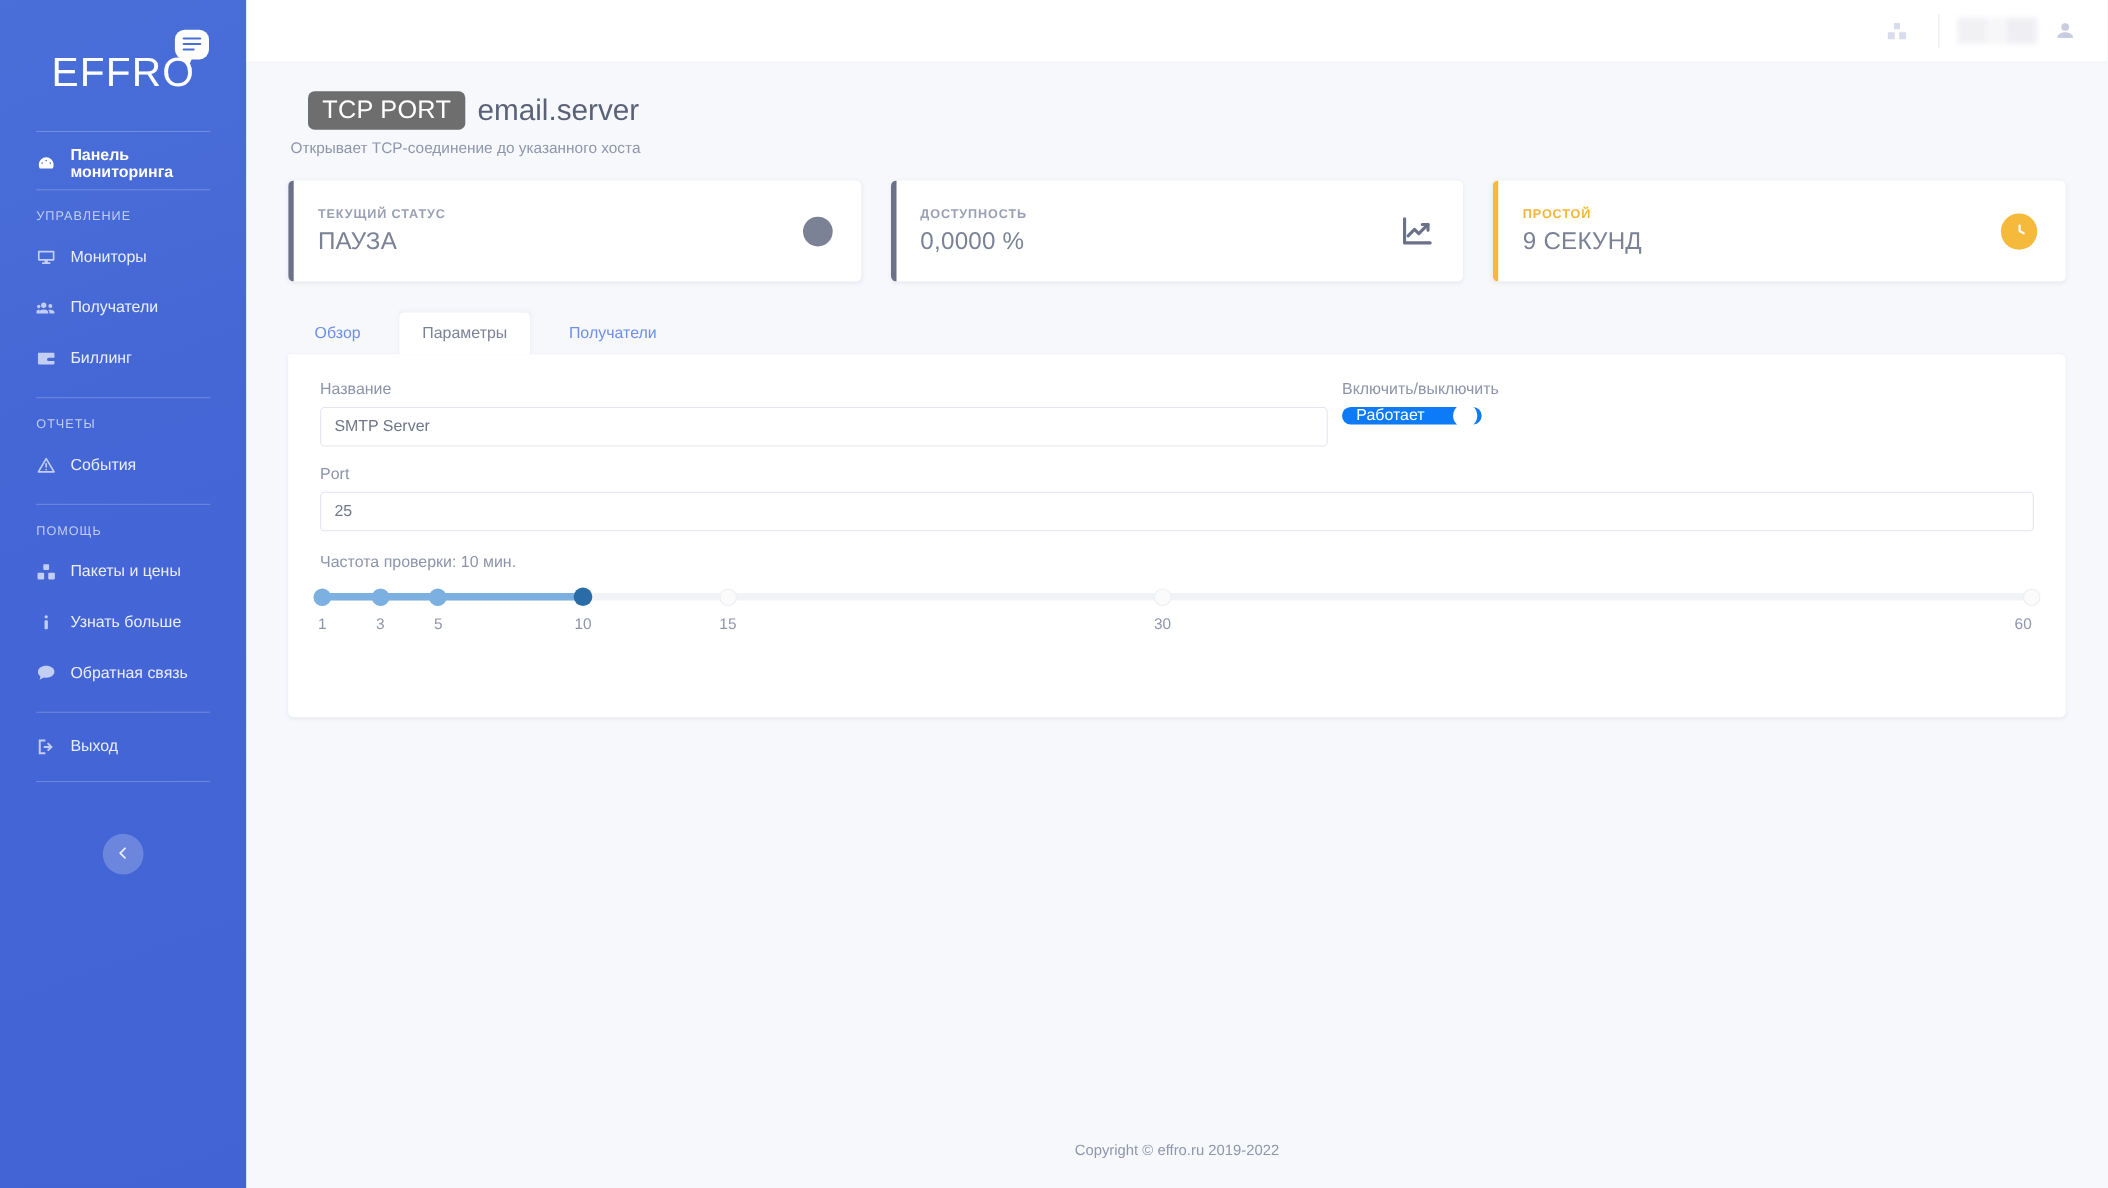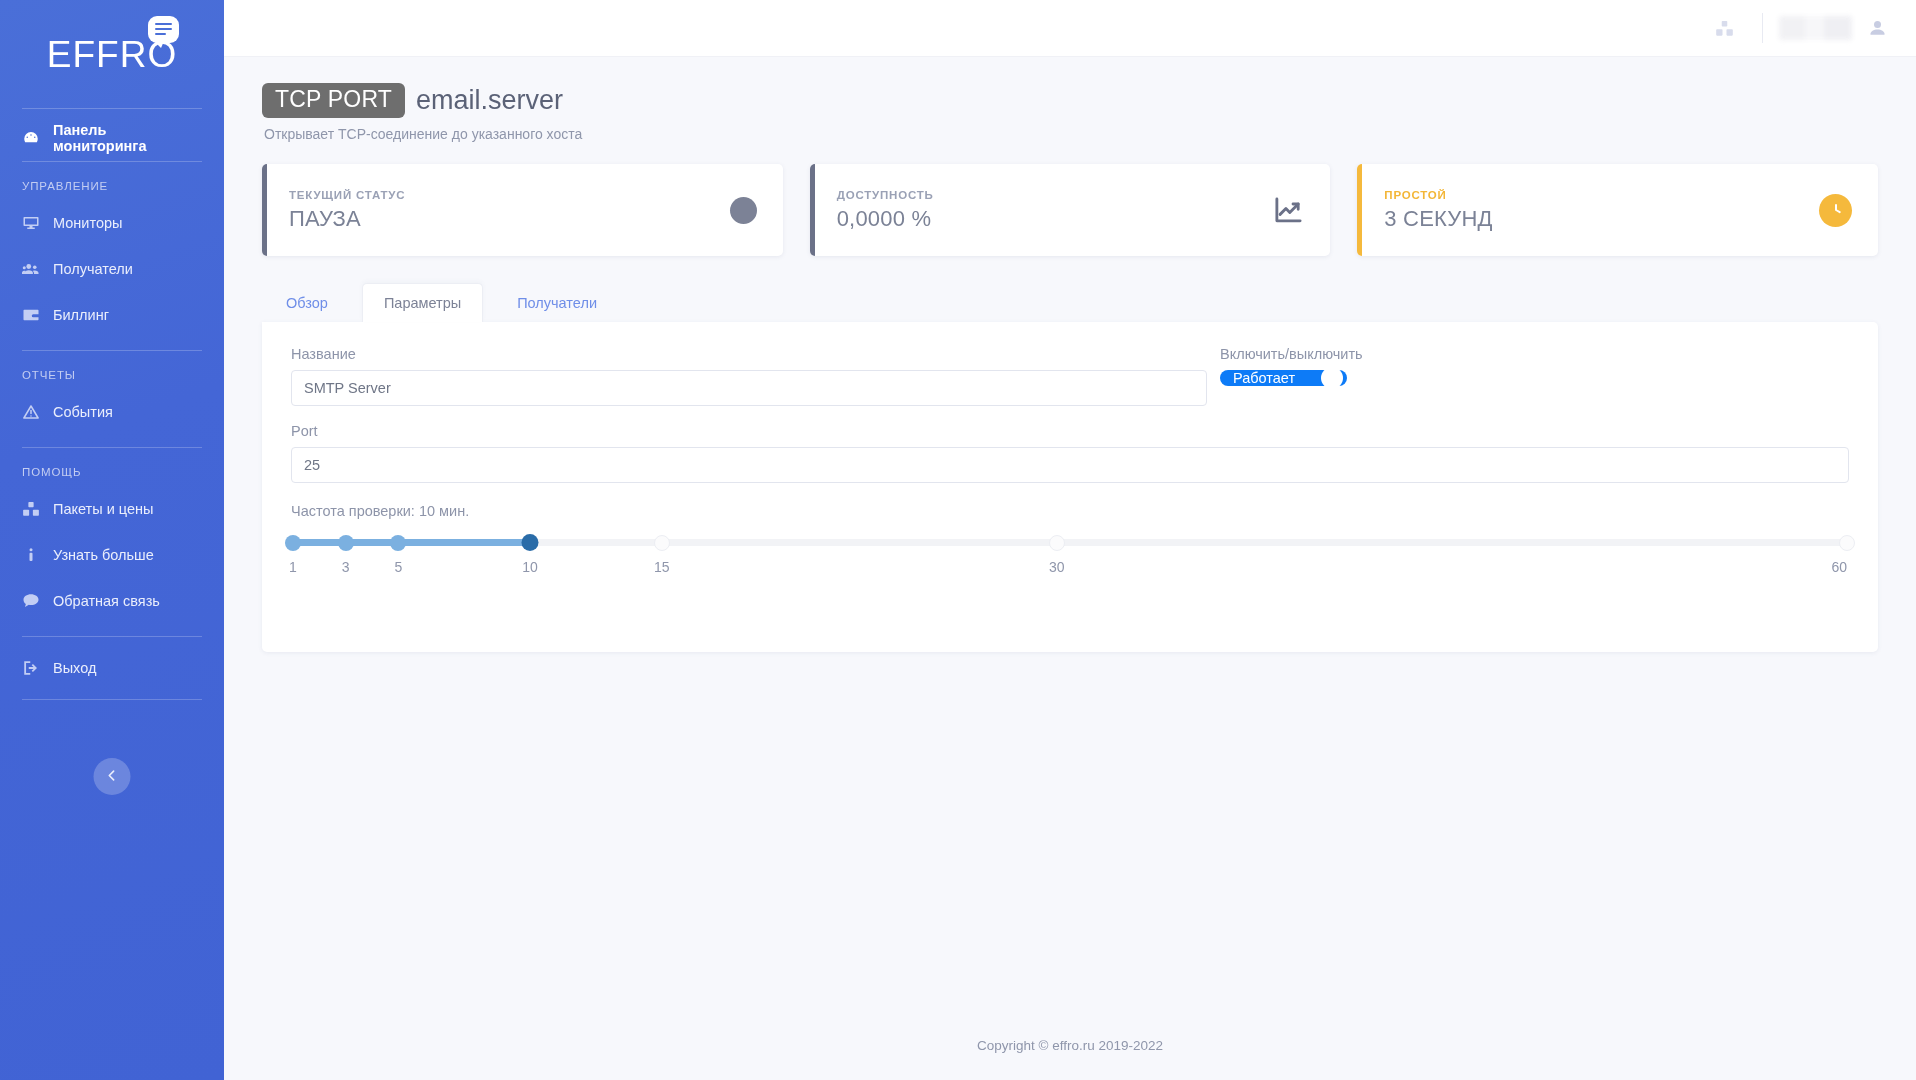--- a/index.html
+++ b/index.html
@@ -9,21 +9,21 @@
     background: #f7f8fc;
     overflow: hidden;
   }
   .app { display: flex; width: 1916px; height: 1080px; position: relative; }
 
   
   .sidebar {
     width: 224px; height: 1080px; flex: 0 0 224px;
     background: linear-gradient(160deg, #4a6fd8 0%, #4466d6 40%, #4163d4 100%);
     position: relative;
-    padding: 0;
+    padding: 11px;
   }
   .logo-wrap {
     height: 108px;
     display: flex; align-items: center; justify-content: center;
     position: relative;
   }
   .logo-text {
     font-size: 37px; color: #ffffff; letter-spacing: 1px;
     font-weight: 400; line-height: 1;
     position: relative;
@@ -101,21 +101,21 @@
   }
   .tb-avatar { width: 30px; display: flex; align-items: center; justify-content: center; margin-left: 10px; cursor: pointer; }
 
   .content { padding: 26px 38px 0 38px; }
 
   .page-head { margin-bottom: 22px; }
   .title-row { display: flex; align-items: center; gap: 11px; }
   .type-badge {
     background: #6e6e6e; color: #ffffff;
     font-size: 23px; padding: 5px 13px 7px 13px; border-radius: 6px;
-    line-height: 1; letter-spacing: .2px;
+    line-height: 1; letter-spacing: .2px; margin-left: 18px;
   }
   .title-name { font-size: 27px; color: #5b6277; font-weight: 400; }
   .page-sub { font-size: 14px; color: #8f96ab; margin-top: 8px; margin-left: 2px; }
 
   .cards { display: flex; gap: 27px; margin-bottom: 27px; }
   .card {
     flex: 1 1 0; height: 92px; background: #ffffff;
     border-radius: 5px; position: relative;
     box-shadow: 0 1px 4px rgba(80,90,130,0.10);
     display: flex; align-items: center; padding: 0 26px 0 27px;
@@ -391,21 +391,21 @@
               <polyline points="3,3 3,20 21,20"></polyline>
               <polyline points="5.5,15 10,10.5 13,13.5 19.5,7"></polyline>
               <polyline points="15.5,7 19.5,7 19.5,11"></polyline>
             </svg>
           </div>
         </div>
 
         <div class="card c-amber">
           <div class="card-text">
             <div class="card-label">ПРОСТОЙ</div>
-            <div class="card-value">3 СЕКУНД</div>
+            <div class="card-value">9 СЕКУНД</div>
           </div>
           <div class="card-ic">
             <span class="circ-amber">
               <svg width="20" height="20" viewBox="0 0 24 24" fill="none" stroke="#ffffff" stroke-width="2.4" stroke-linecap="round" stroke-linejoin="round">
                 <polyline points="12,6 12,12 16.5,14.5"></polyline>
               </svg>
             </span>
           </div>
         </div>
       </div>

